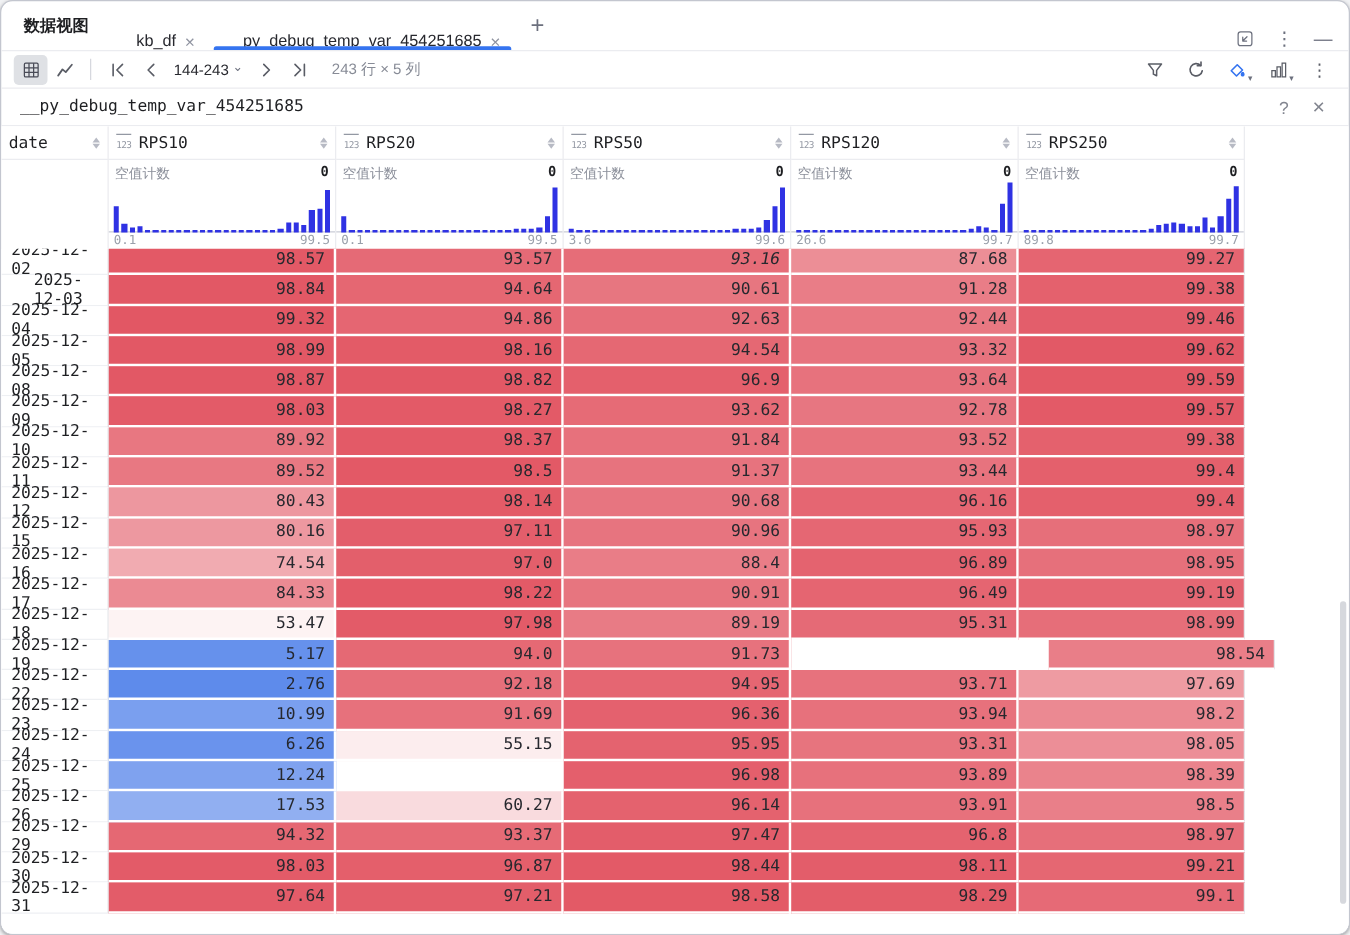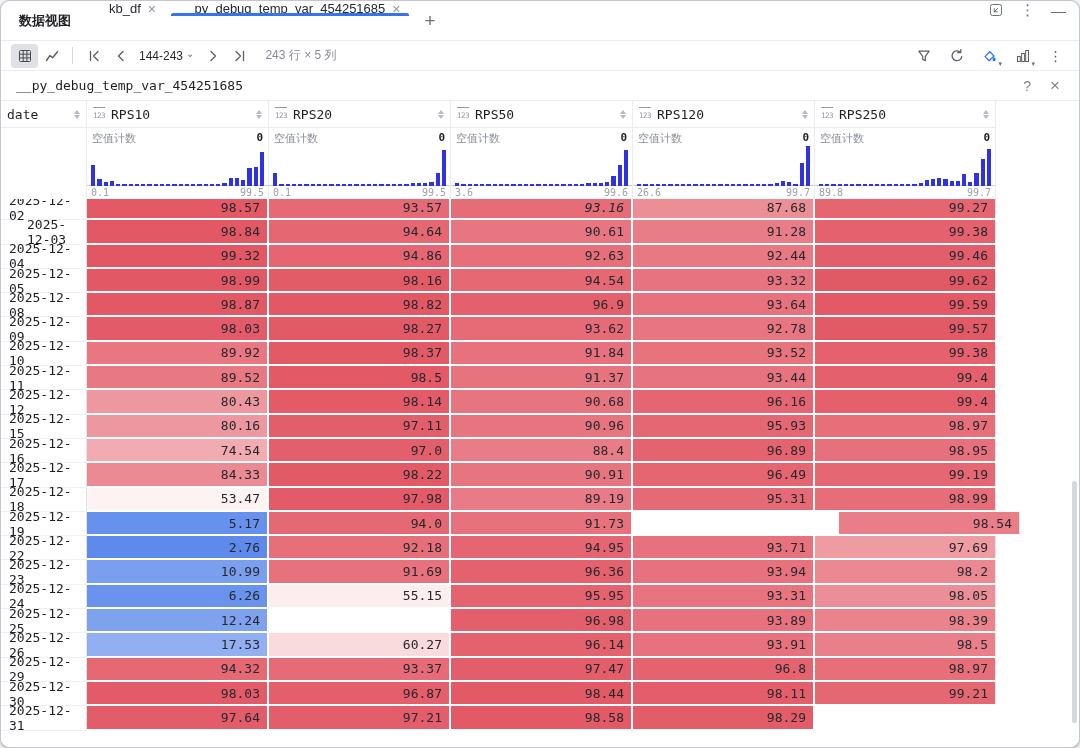--- a/index.html
+++ b/index.html
@@ -1,21 +1,21 @@
 <!DOCTYPE html>
 <html style="--accent: #3574f0;"><head>
 <meta charset="utf-8">
 <style>
   * { box-sizing: border-box; margin: 0; padding: 0; }
   html,body { width:1080px; height:748px; background:#f1f2f4; font-family:"Liberation Sans", sans-serif; }
   .window { position:absolute; inset:0; background:#fff; border:1px solid #c3c6cf; border-radius:10px;
             overflow:hidden; display:flex; flex-direction:column; box-shadow:0 1px 3px rgba(0,0,0,.30); }
 
   
-  .tabbar { height:40px; flex:0 0 40px; display:flex; align-items:flex-start; padding:0 14px 0 18px;
+  .tabbar { height:40px; flex:0 0 40px; display:flex; align-items:flex-end; padding:0 14px 0 18px;
             border-bottom:1px solid #ebecf0; }
   .tool-title { align-self:center; font-size:13px; font-weight:700; color:#1e1f22; margin-right:26px; }
   .tab { display:flex; align-items:center; gap:7px; padding:0 12px; font-size:13px; color:#27282e;
          position:relative; cursor:default; }
   .tab.active::after { content:""; position:absolute; left:3px; right:3px; bottom:0; height:3px;
                        background:var(--accent); border-radius:2px 2px 0 0; }
   .tab .close { color:#9094a1; font-size:14px; line-height:1; }
   .addtab { align-self:center; color:#6c707e; font-size:19px; padding:0 12px; line-height:1; }
   .winctl { margin-left:auto; display:flex; align-items:center; gap:16px; color:#6c707e; }
   .winctl .glyph { font-size:15px; }
@@ -614,19 +614,20 @@
             <div class="vcell" style="width: 182px; background: rgb(227, 90, 103);">98.44</div>
             <div class="vcell" style="width: 182px; background: rgb(227, 93, 106);">98.11</div>
             <div class="vcell last" style="width: 181px; background: rgb(229, 103, 114);">99.21</div>
           </div>
           <div class="row">
             <div class="dcell" style="width: 86px;">2025-12-31</div>
             <div class="vcell" style="width: 182px; background: rgb(227, 92, 105);">97.64</div>
             <div class="vcell" style="width: 182px; background: rgb(227, 94, 106);">97.21</div>
             <div class="vcell" style="width: 182px; background: rgb(227, 90, 102);">98.58</div>
             <div class="vcell" style="width: 182px; background: rgb(227, 93, 105);">98.29</div>
+            <div class="vcell last" style="width: 181px; background: rgb(230, 106, 118);">99.1</div>
           </div>
         </div>
       <div class="vscroll"></div>
     </div>
   </div>
 
 </div>
 
 </body></html>

